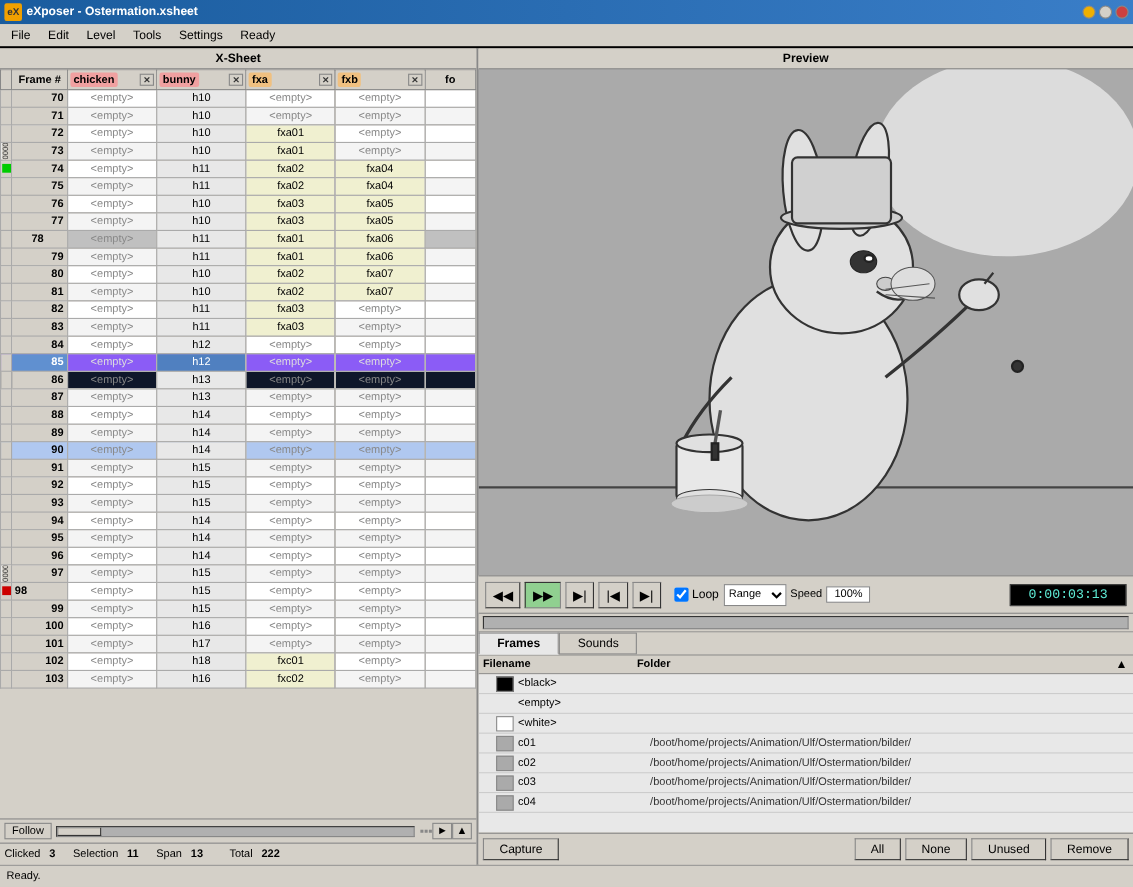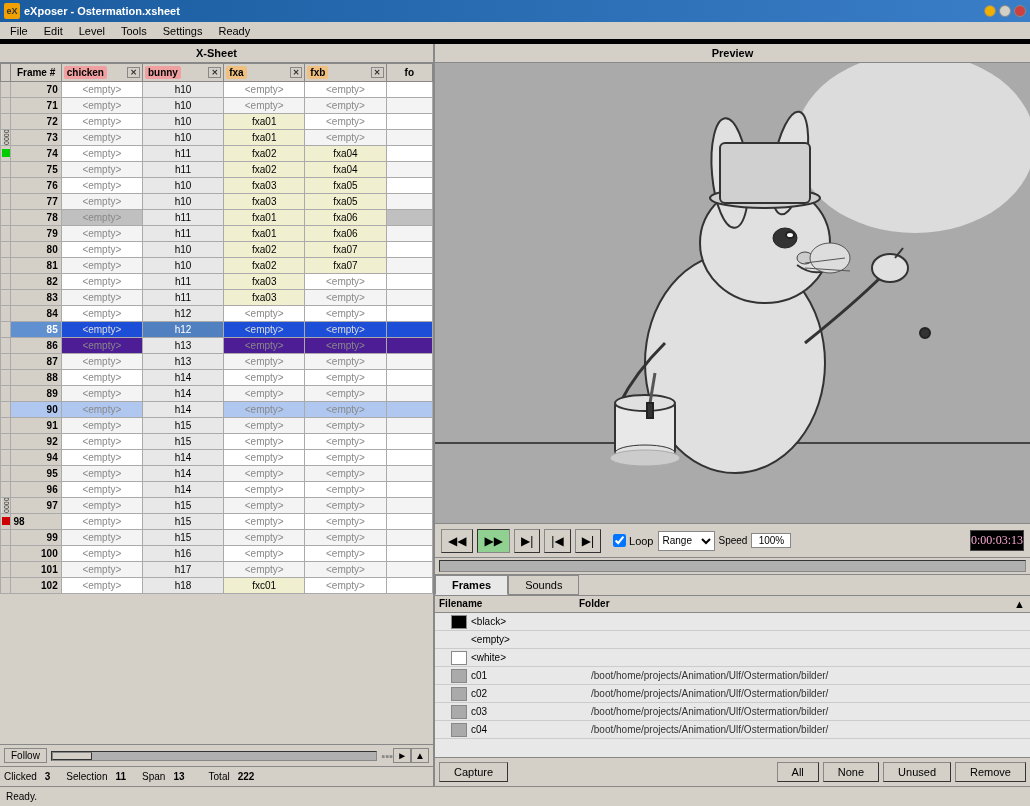--- a/index.html
+++ b/index.html
@@ -20,21 +20,21 @@
     #titlebar-left { display: flex; align-items: center; gap: 4px; }
     #titlebar-icon { width: 16px; height: 16px; background: #f0a000; border-radius: 2px; display: flex; align-items: center; justify-content: center; font-size: 9px; color: #333; }
 
     
     #menubar {
       background: #d4d0c8;
       height: 22px;
       display: flex;
       align-items: center;
       padding: 0 2px;
-      border-bottom: 5px solid #000000;
+      border-bottom: 2px solid #000000;
     }
     .menu-item {
       padding: 2px 8px;
       cursor: pointer;
       font-size: 11px;
     }
 
     
     #main-layout {
       display: flex;
@@ -227,24 +227,24 @@
     .speed-value {
       background: white;
       border: 1px solid #888;
       padding: 1px 4px;
       font-size: 10px;
       width: 40px;
       text-align: center;
     }
     .time-display {
       background: black;
-      color: #f9a8d4;
-      font-family: Liberation Serif, serif;
+      color: #5eead4;
+      font-family: Liberation Mono, monospace;
       font-size: 12px;
-      padding: 2px 0;
+      padding: 2px 16px;
       border: 1px solid #444;
       margin-left: auto;
     }
 
     
     #seekbar {
       height: 12px;
       background: #b0b0b0;
       border: 1px inset #888;
       margin: 2px 4px;
@@ -487,21 +487,21 @@
               <td class="marker-col" style="width: 8px; padding: 0px; background: rgb(212, 208, 200); font-size: 8px; color: rgb(85, 85, 85);"></td>
               <td class="frame-num" style="background: rgb(212, 208, 200); font-weight: bold; text-align: right; padding-right: 3px;">77</td>
               <td style="color: rgb(136, 136, 136);">&lt;empty&gt;</td>
               <td style="background: rgb(232, 232, 232);">h10</td>
               <td style="background: rgb(240, 240, 208);">fxa03</td>
               <td style="background: rgb(240, 240, 208);">fxa05</td>
               <td></td>
             </tr>
             <tr style="background: rgb(192, 192, 192);">
               <td class="marker-col" style="width: 8px; padding: 0px; background: rgb(212, 208, 200); font-size: 8px; color: rgb(85, 85, 85);"></td>
-              <td class="frame-num" style="background: rgb(212, 208, 200); font-weight: bold; text-align: right; padding-right: 3px;">78</td>
+              <td class="frame-num" style="background: rgb(212, 208, 200); font-weight: bold; text-align: right; padding-right: 21px;">78</td>
               <td style="color: rgb(136, 136, 136);">&lt;empty&gt;</td>
               <td style="background: rgb(232, 232, 232);">h11</td>
               <td style="background: rgb(240, 240, 208);">fxa01</td>
               <td style="background: rgb(240, 240, 208);">fxa06</td>
               <td></td>
             </tr>
             <tr style="background: rgb(244, 244, 244);">
               <td class="marker-col" style="width: 8px; padding: 0px; background: rgb(212, 208, 200); font-size: 8px; color: rgb(85, 85, 85);"></td>
               <td class="frame-num" style="background: rgb(212, 208, 200); font-weight: bold; text-align: right; padding-right: 3px;">79</td>
               <td style="color: rgb(136, 136, 136);">&lt;empty&gt;</td>
@@ -548,30 +548,30 @@
             </tr>
             <tr style="background: rgb(255, 255, 255);">
               <td class="marker-col" style="width: 8px; padding: 0px; background: rgb(212, 208, 200); font-size: 8px; color: rgb(85, 85, 85);"></td>
               <td class="frame-num" style="background: rgb(212, 208, 200); font-weight: bold; text-align: right; padding-right: 3px;">84</td>
               <td style="color: rgb(136, 136, 136);">&lt;empty&gt;</td>
               <td style="background: rgb(232, 232, 232);">h12</td>
               <td style="color: rgb(136, 136, 136);">&lt;empty&gt;</td>
               <td style="color: rgb(136, 136, 136);">&lt;empty&gt;</td>
               <td></td>
             </tr>
-            <tr style="background: #1d4ed8; color: white;">
+            <tr style="background: #8b5cf6; color: white;">
               <td class="marker-col" style="width: 8px; padding: 0px; background: rgb(212, 208, 200); font-size: 8px; color: rgb(85, 85, 85);"></td>
               <td class="frame-num" style="background: rgb(96, 144, 208); font-weight: bold; text-align: right; padding-right: 3px;">85</td>
               <td style="color: rgb(221, 221, 221);">&lt;empty&gt;</td>
               <td style="background: rgb(80, 128, 192);">h12</td>
               <td style="color: rgb(221, 221, 221);">&lt;empty&gt;</td>
               <td style="color: rgb(221, 221, 221);">&lt;empty&gt;</td>
               <td></td>
             </tr>
-            <tr style="background: #4c1d95;">
+            <tr style="background: #0f172a;">
               <td class="marker-col" style="width: 8px; padding: 0px; background: rgb(212, 208, 200); font-size: 8px; color: rgb(85, 85, 85);"></td>
               <td class="frame-num" style="background: rgb(212, 208, 200); font-weight: bold; text-align: right; padding-right: 3px;">86</td>
               <td style="color: rgb(136, 136, 136);">&lt;empty&gt;</td>
               <td style="background: rgb(232, 232, 232);">h13</td>
               <td style="color: rgb(136, 136, 136);">&lt;empty&gt;</td>
               <td style="color: rgb(136, 136, 136);">&lt;empty&gt;</td>
               <td></td>
             </tr>
             <tr style="background: rgb(244, 244, 244);">
               <td class="marker-col" style="width: 8px; padding: 0px; background: rgb(212, 208, 200); font-size: 8px; color: rgb(85, 85, 85);"></td>
@@ -614,20 +614,29 @@
               <td class="frame-num" style="background: rgb(212, 208, 200); font-weight: bold; text-align: right; padding-right: 3px;">91</td>
               <td style="color: rgb(136, 136, 136);">&lt;empty&gt;</td>
               <td style="background: rgb(232, 232, 232);">h15</td>
               <td style="color: rgb(136, 136, 136);">&lt;empty&gt;</td>
               <td style="color: rgb(136, 136, 136);">&lt;empty&gt;</td>
               <td></td>
             </tr>
             <tr style="background: rgb(255, 255, 255);">
               <td class="marker-col" style="width: 8px; padding: 0px; background: rgb(212, 208, 200); font-size: 8px; color: rgb(85, 85, 85);"></td>
               <td class="frame-num" style="background: rgb(212, 208, 200); font-weight: bold; text-align: right; padding-right: 3px;">92</td>
+              <td style="color: rgb(136, 136, 136);">&lt;empty&gt;</td>
+              <td style="background: rgb(232, 232, 232);">h15</td>
+              <td style="color: rgb(136, 136, 136);">&lt;empty&gt;</td>
+              <td style="color: rgb(136, 136, 136);">&lt;empty&gt;</td>
+              <td></td>
+            </tr>
+            <tr style="background: rgb(244, 244, 244);">
+              <td class="marker-col" style="width: 8px; padding: 0px; background: rgb(212, 208, 200); font-size: 8px; color: rgb(85, 85, 85);"></td>
+              <td class="frame-num" style="background: rgb(212, 208, 200); font-weight: bold; text-align: right; padding-right: 3px;">93</td>
               <td style="color: rgb(136, 136, 136);">&lt;empty&gt;</td>
               <td style="background: rgb(232, 232, 232);">h15</td>
               <td style="color: rgb(136, 136, 136);">&lt;empty&gt;</td>
               <td style="color: rgb(136, 136, 136);">&lt;empty&gt;</td>
               <td></td>
             </tr>
             <tr style="background: rgb(255, 255, 255);">
               <td class="marker-col" style="width: 8px; padding: 0px; background: rgb(212, 208, 200); font-size: 8px; color: rgb(85, 85, 85);"></td>
               <td class="frame-num" style="background: rgb(212, 208, 200); font-weight: bold; text-align: right; padding-right: 3px;">94</td>
               <td style="color: rgb(136, 136, 136);">&lt;empty&gt;</td>
@@ -698,20 +707,29 @@
               <td style="color: rgb(136, 136, 136);">&lt;empty&gt;</td>
               <td style="color: rgb(136, 136, 136);">&lt;empty&gt;</td>
               <td></td>
             </tr>
             <tr style="background: rgb(255, 255, 255);">
               <td class="marker-col" style="width: 8px; padding: 0px; background: rgb(212, 208, 200); font-size: 8px; color: rgb(85, 85, 85);"></td>
               <td class="frame-num" style="background: rgb(212, 208, 200); font-weight: bold; text-align: right; padding-right: 3px;">102</td>
               <td style="color: rgb(136, 136, 136);">&lt;empty&gt;</td>
               <td style="background: rgb(232, 232, 232);">h18</td>
               <td style="background: rgb(240, 240, 208);">fxc01</td>
+              <td style="color: rgb(136, 136, 136);">&lt;empty&gt;</td>
+              <td></td>
+            </tr>
+            <tr style="background: rgb(244, 244, 244);">
+              <td class="marker-col" style="width: 8px; padding: 0px; background: rgb(212, 208, 200); font-size: 8px; color: rgb(85, 85, 85);"></td>
+              <td class="frame-num" style="background: rgb(212, 208, 200); font-weight: bold; text-align: right; padding-right: 3px;">103</td>
+              <td style="color: rgb(136, 136, 136);">&lt;empty&gt;</td>
+              <td style="background: rgb(232, 232, 232);">h16</td>
+              <td style="background: rgb(240, 240, 208);">fxc02</td>
               <td style="color: rgb(136, 136, 136);">&lt;empty&gt;</td>
               <td></td>
             </tr>
           </tbody>
       </table>
     </div>
 
     <div id="follow-bar">
       <button id="follow-btn" class="arrow-btn">Follow</button>
       <div id="scrollbar-track" style="flex:1;height:10px;background:#b0b0b0;margin:0 4px;border:1px inset #888;">

